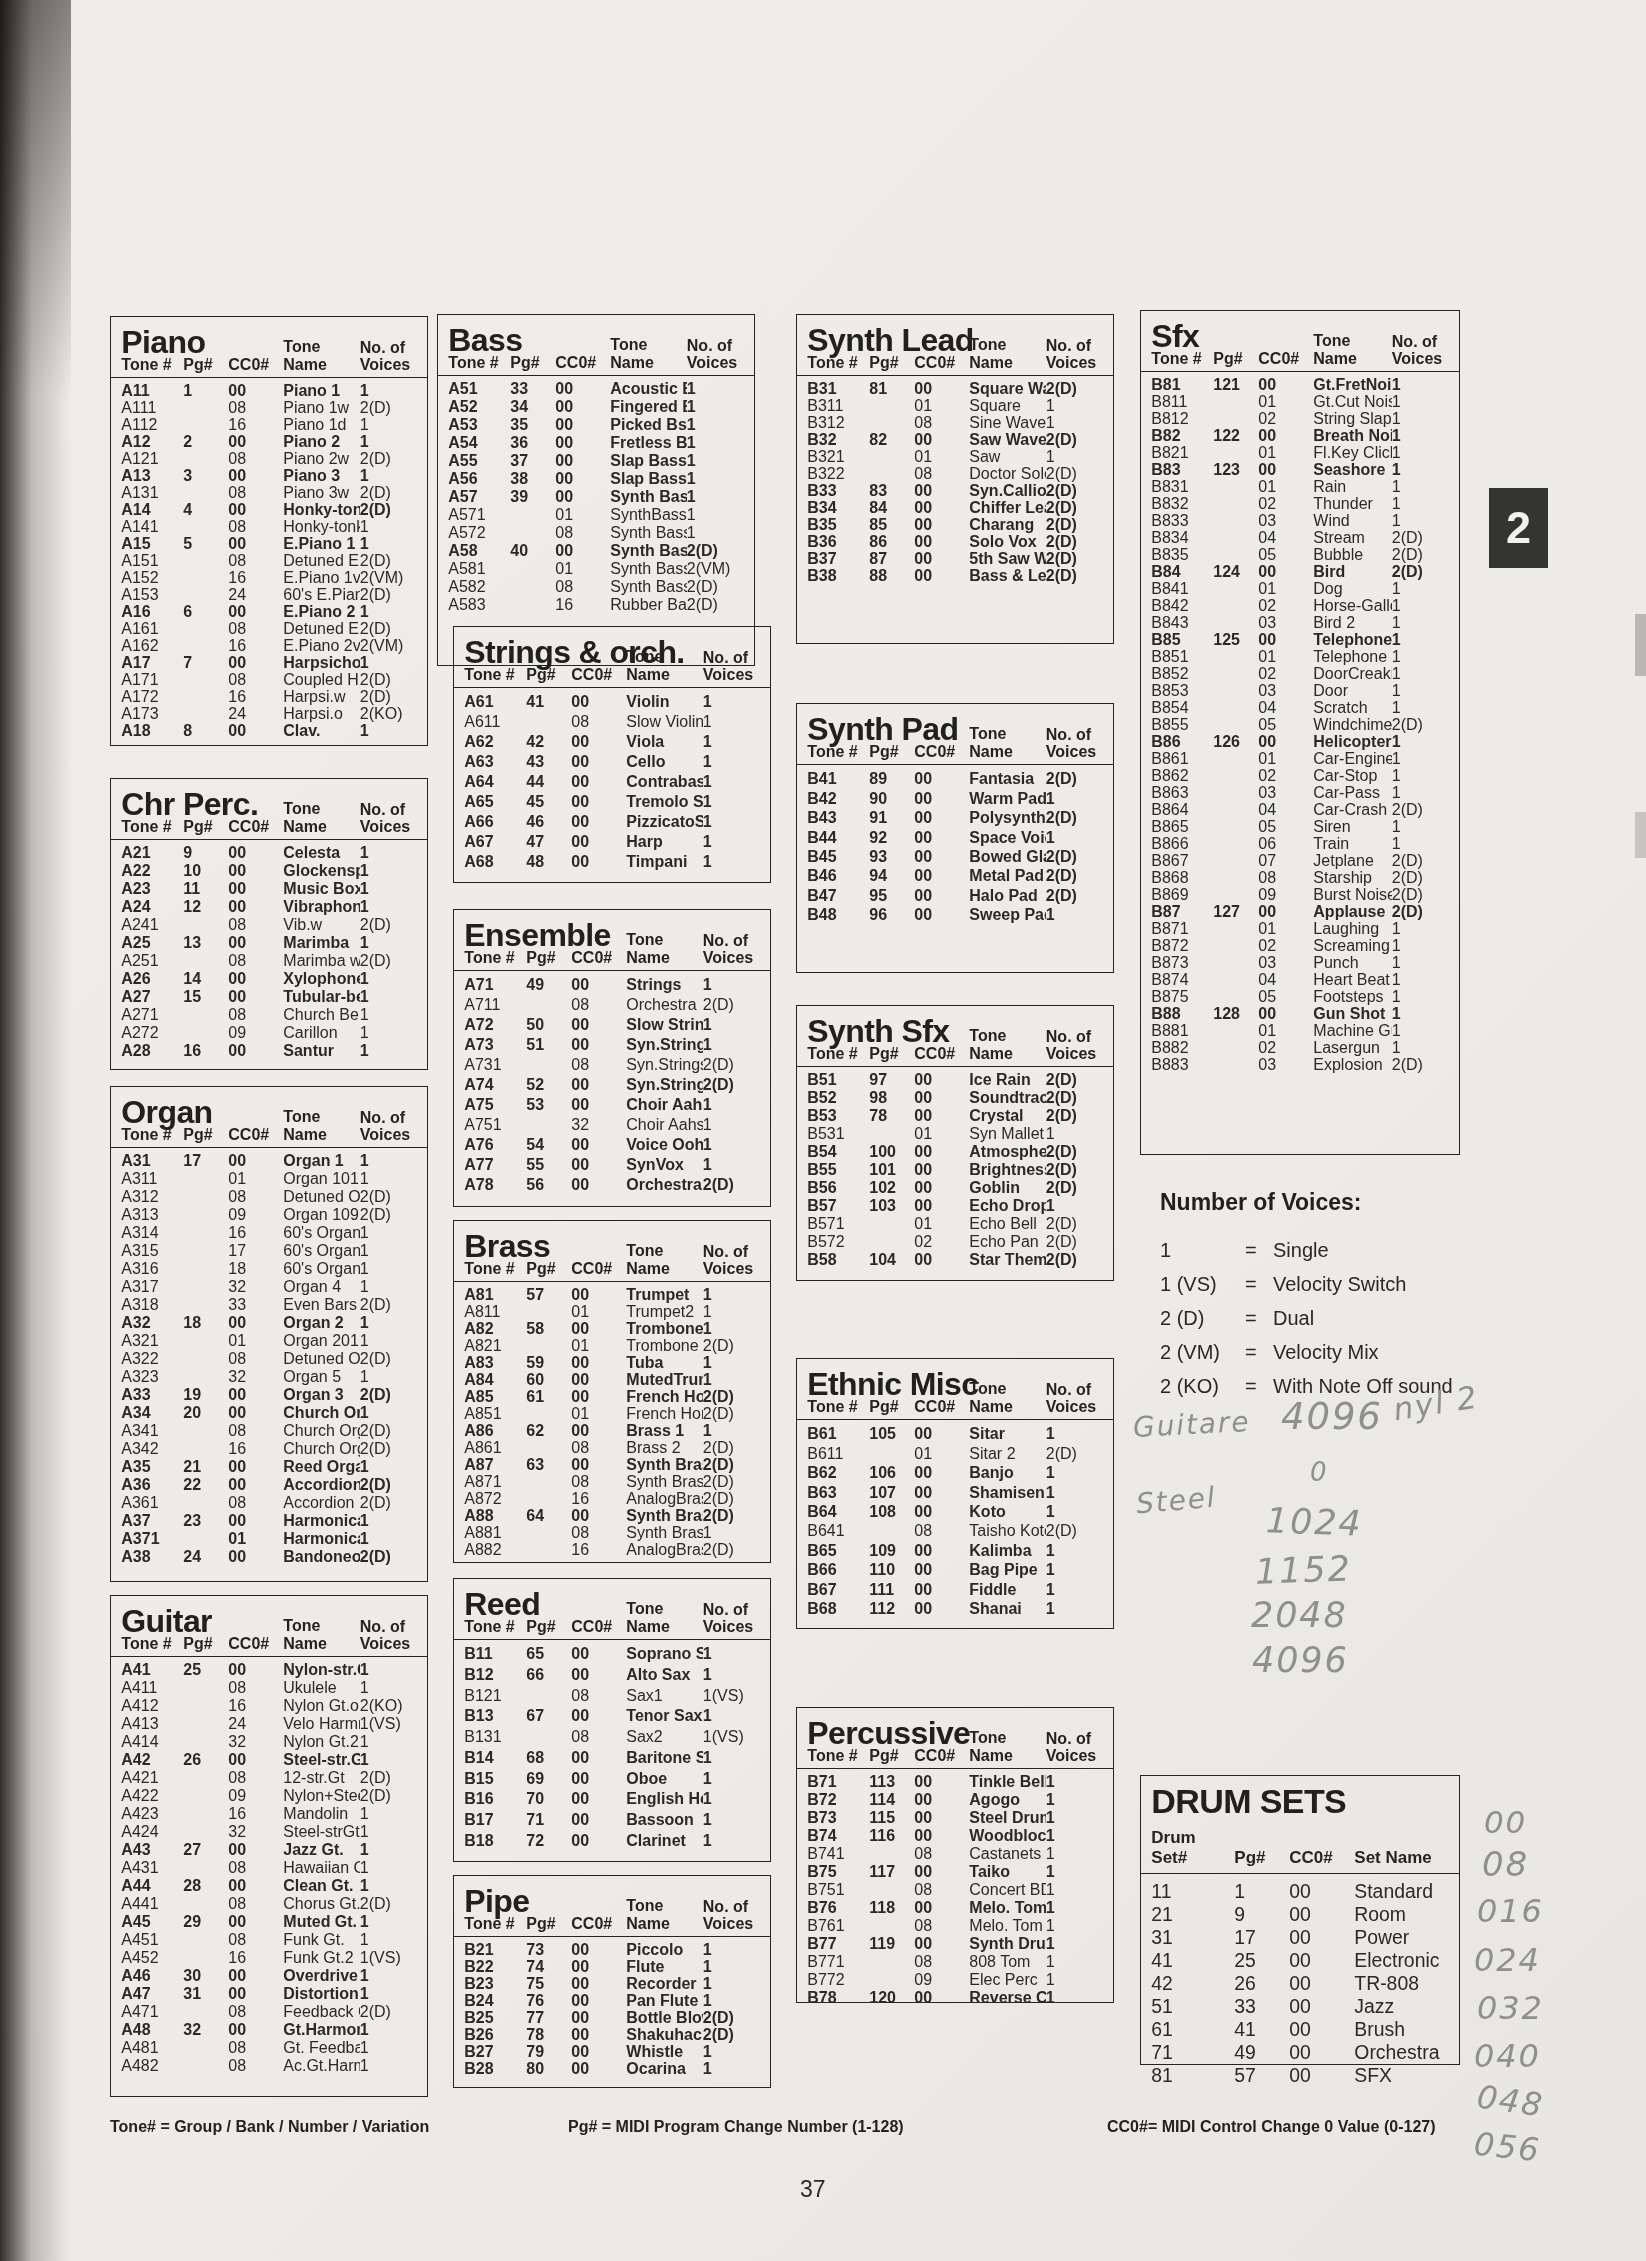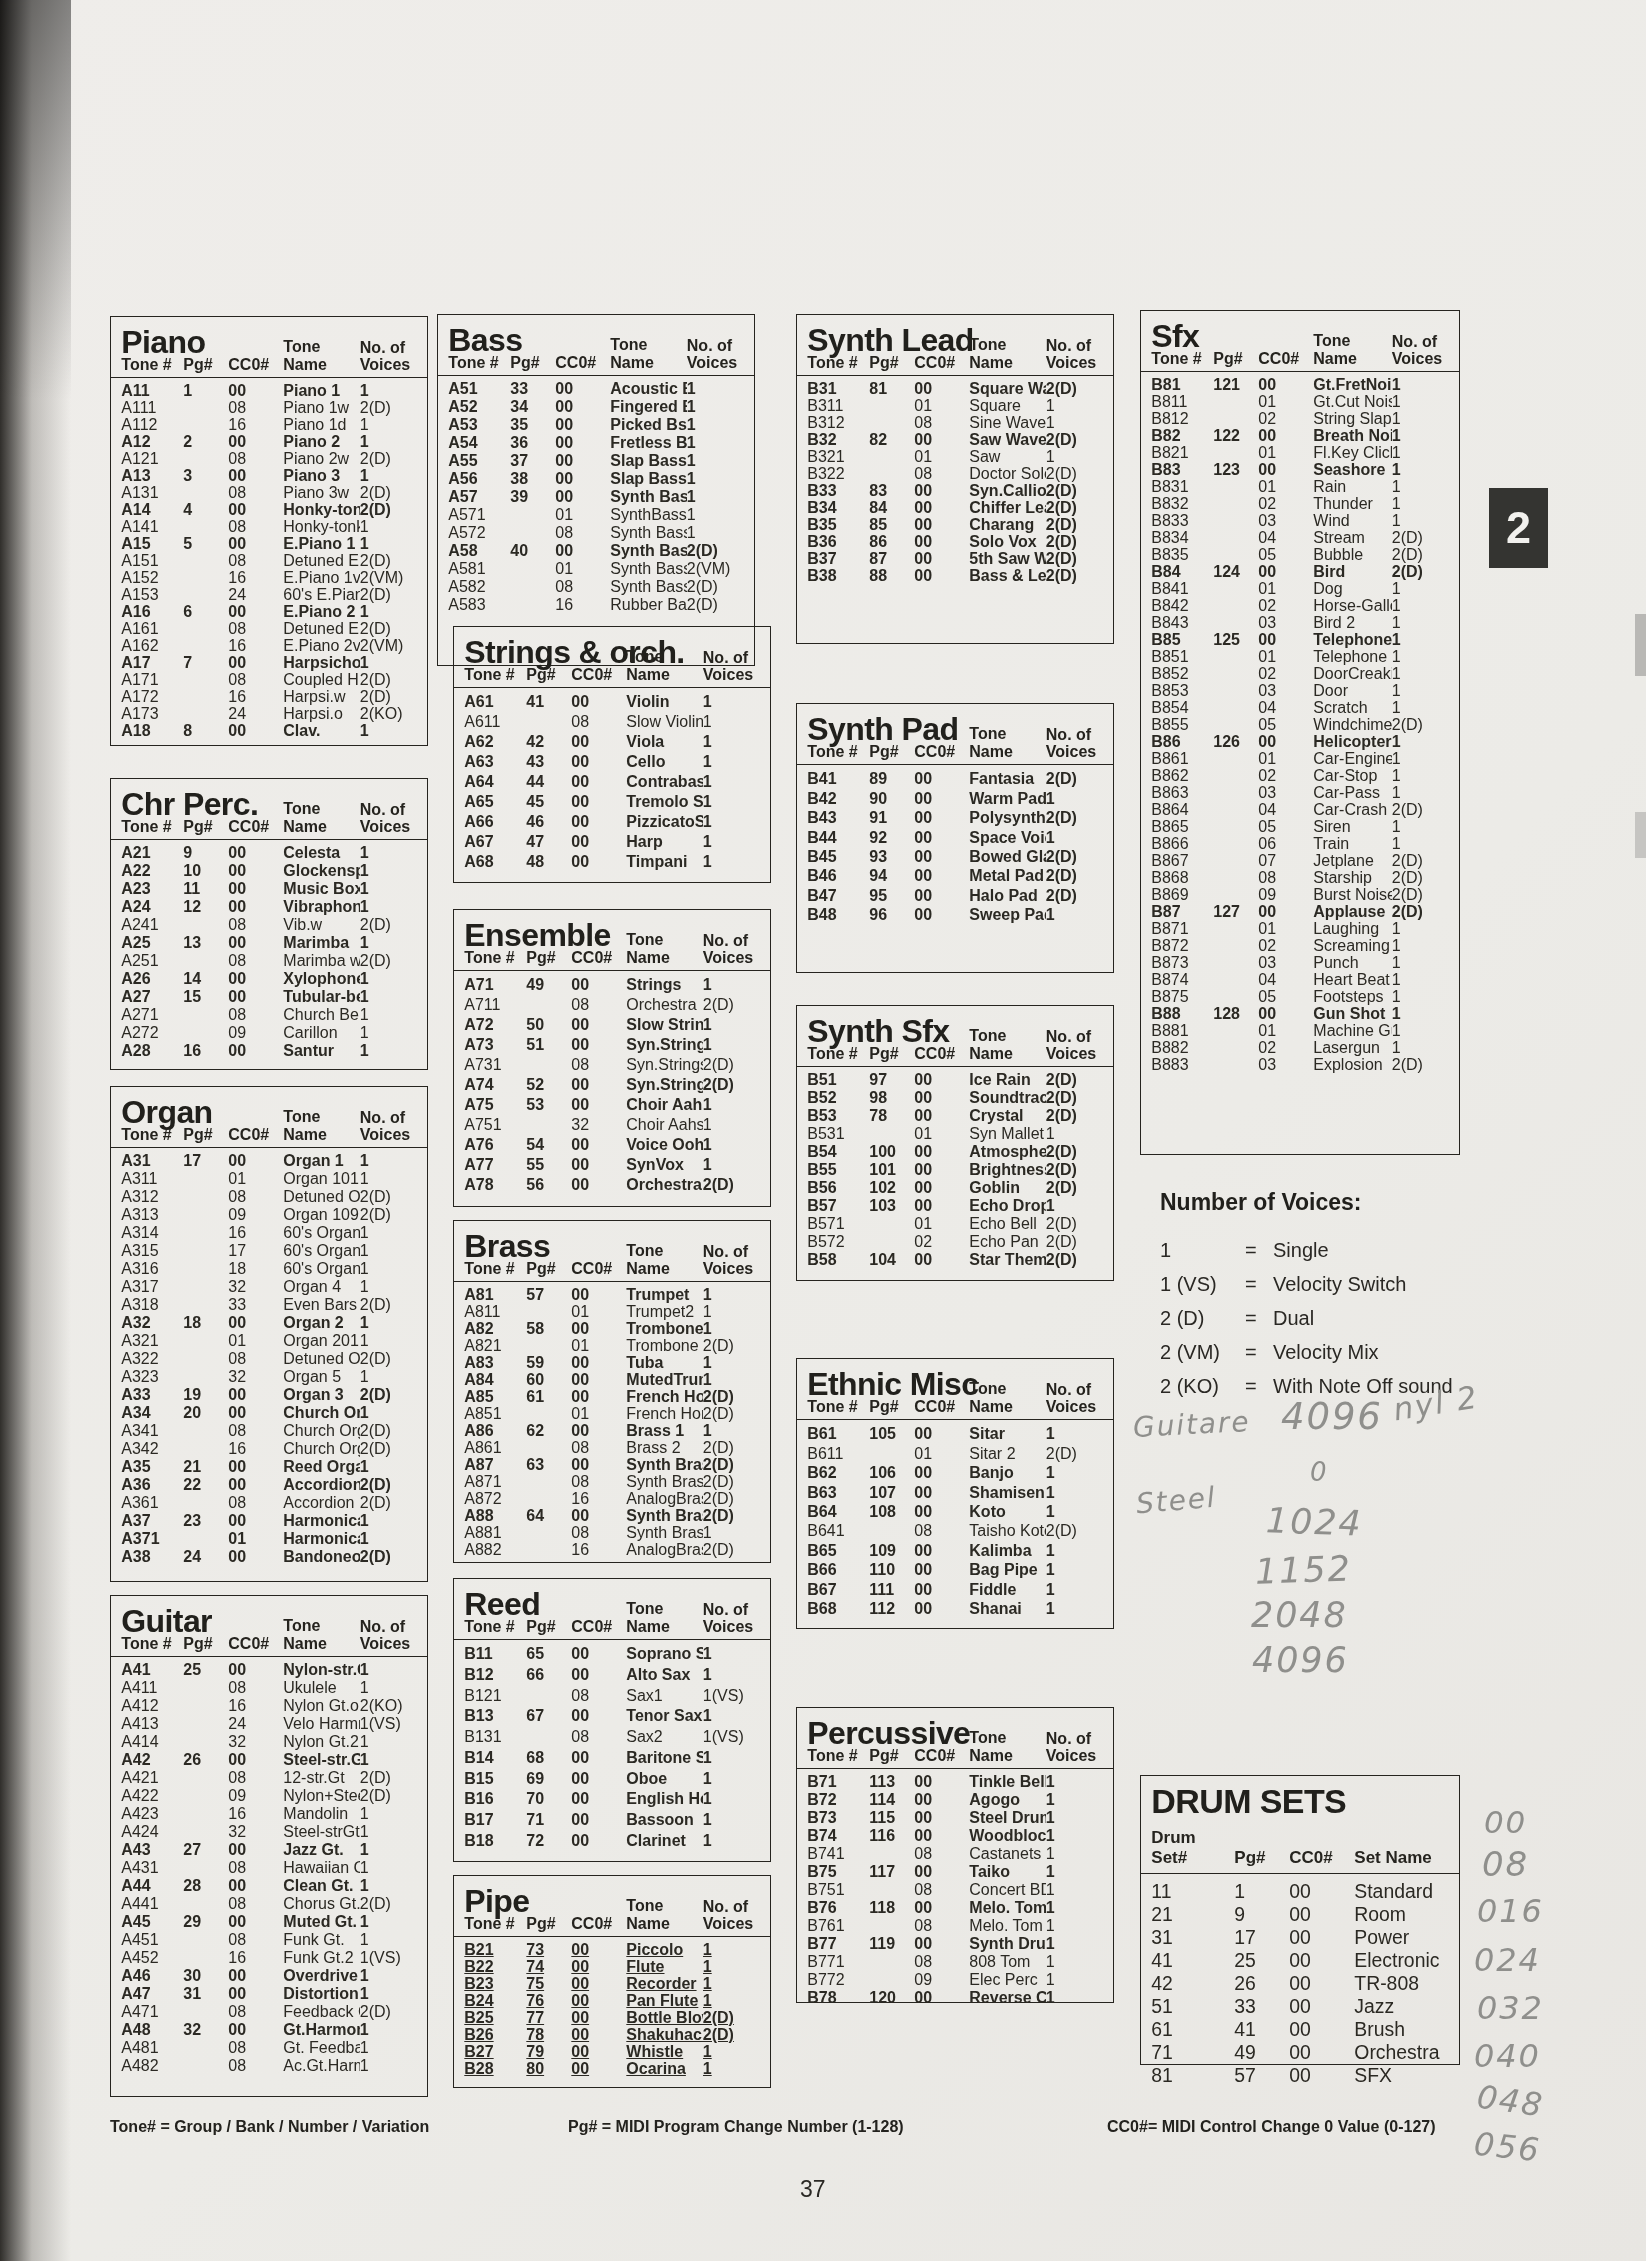--- a/index.html
+++ b/index.html
@@ -35,21 +35,21 @@
   #t-synthpad  {left:796px;top:703px; width:318px; height:270px;}
   #t-synthsfx  {left:796px;top:1005px; width:318px; height:276px;}
   #t-ethnic    {left:796px;top:1358px; width:318px; height:271px;}
   #t-percussive{left:796px;top:1707px; width:318px; height:296px;}
   #t-sfx       {left:1140px;top:310px;  width:320px; height:845px;}
 
   #t-piano .trow{line-height:17px;}      #t-chrperc .trow{line-height:18px;}
   #t-organ .trow{line-height:18px;}      #t-guitar .trow{line-height:18px;}
   #t-bass .trow{line-height:18px;}       #t-strings .trow{line-height:20px;}
   #t-ensemble .trow{line-height:20px;}   #t-brass .trow{line-height:17px;}
-  #t-reed .trow{line-height:20.7px;}       #t-pipe .trow{line-height:17px;text-decoration:underline;}
+  #t-reed .trow{line-height:20.7px;}       #t-pipe .trow{line-height:17px;}
   #t-synthlead .trow{line-height:17px;}  #t-synthpad .trow{line-height:19.4px;}
   #t-synthsfx .trow{line-height:18px;}   #t-ethnic .trow{line-height:19.4px;}
   #t-percussive .trow{line-height:18px;} #t-sfx .trow{line-height:17px;}
 
   #t-drums{left:1140px;top:1775px;width:320px;height:290px;position:absolute;border:1.9px solid #26241f;box-sizing:border-box;}
   #t-drums .t-title{font-size:34px;}
   .dhead{display:grid;grid-template-columns:83px 55px 65px 1fr;align-items:end;
          padding:9px 5.2px 5.2px 10.3px;border-bottom:1.9px solid #26241f;font-weight:bold;font-size:17px;}
   .drow{display:grid;grid-template-columns:83px 55px 65px 1fr;font-size:19.4px;line-height:23px;color:#2b2923;}
   #t-drums .rows{padding-top:6.5px;}

